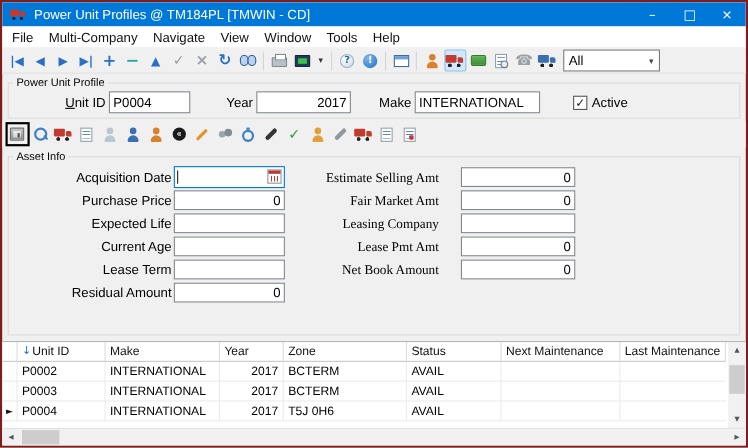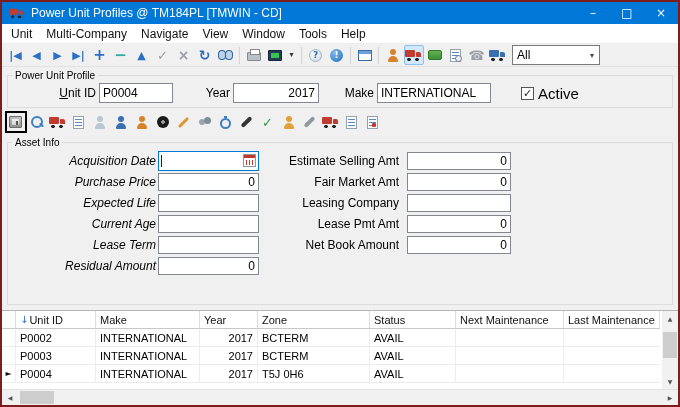--- a/index.html
+++ b/index.html
@@ -89,27 +89,27 @@
   .fs-asset{ height:168px; flex:0 0 auto; }
   
   .prow{ display:flex; align-items:center; height:22px; margin-top:1px; }
   .lbl{ font-size:12px; color:#000; text-align:right; white-space:nowrap; }
   .inp{ height:20px; border:1px solid #828790; background:#fff; font-family:"Liberation Sans",sans-serif; font-size:12px; padding:0 3px; outline:none; }
   .inp.num{ text-align:right; }
   .w-unit{ width:74px; } .w-year{ width:86px; } .w-make{ width:114px; }
   .accel{ text-decoration:underline; }
   .chk{ width:13px; height:13px; border:1px solid #555; background:#fff; display:flex; align-items:center; justify-content:center;
         font-family:"DejaVu Sans",sans-serif; font-size:11px; color:#222; line-height:1; }
-  .chklbl{ font-size:15px; margin-left:4px; }
+  .chklbl{ font-size:12px; margin-left:4px; }
   
   .asset-cols{ display:flex; padding-top:3px; }
   .acol{ display:flex; flex-direction:column; }
   .arow{ display:flex; align-items:center; height:20px; margin-bottom:1px; }
-  .alabel-l{ width:148px; margin-right:2px;font-style:italic; }
-  .alabel-r{ width:140px; margin-right:8px; }
+  .alabel-l{ width:148px; margin-right:2px; }
+  .alabel-r{ width:140px; margin-right:20px;font-family:Liberation Serif, serif; }
   .ainp{ width:101px; height:18px; }
   .ainp-r{ width:104px; height:18px; }
   .datewrap{ position:relative; width:101px; height:20px; border:1px solid #0078d7; background:#fff; display:flex; align-items:center; }
   .datewrap .caret{ width:1px; height:12px; background:#222; margin-left:2px; }
   .i-cal{ position:absolute; right:2px; top:2px; width:13px; height:13px; background:#fff; border:1px solid #8a96a0; }
   .i-cal::before{ content:""; position:absolute; top:0; left:0; right:0; height:3px; background:#c0392b; }
   .i-cal::after{ content:""; position:absolute; left:2px; top:5px; width:8px; height:5px;
     background:repeating-linear-gradient(90deg,#c0392b 0 1px, transparent 1px 3px); }
   .spacer{ flex:1 1 auto; }
   
@@ -142,21 +142,21 @@
     <span class="i-truck t-red small" style="margin-left:6px"></span>
     <span class="title">Power Unit Profiles @ TM184PL [TMWIN - CD]</span>
     <div class="win-btns">
       <span class="win-btn">–</span>
       <span class="win-btn">□</span>
       <span class="win-btn">×</span>
     </div>
   </div>
 
   <div class="menubar">
-    <span class="menu-item">Unit</span>
+    <span class="menu-item">File</span>
     <span class="menu-item">Multi-Company</span>
     <span class="menu-item">Navigate</span>
     <span class="menu-item">View</span>
     <span class="menu-item">Window</span>
     <span class="menu-item">Tools</span>
     <span class="menu-item">Help</span>
   </div>
 
   <div class="toolbar">
     <span class="tb">

